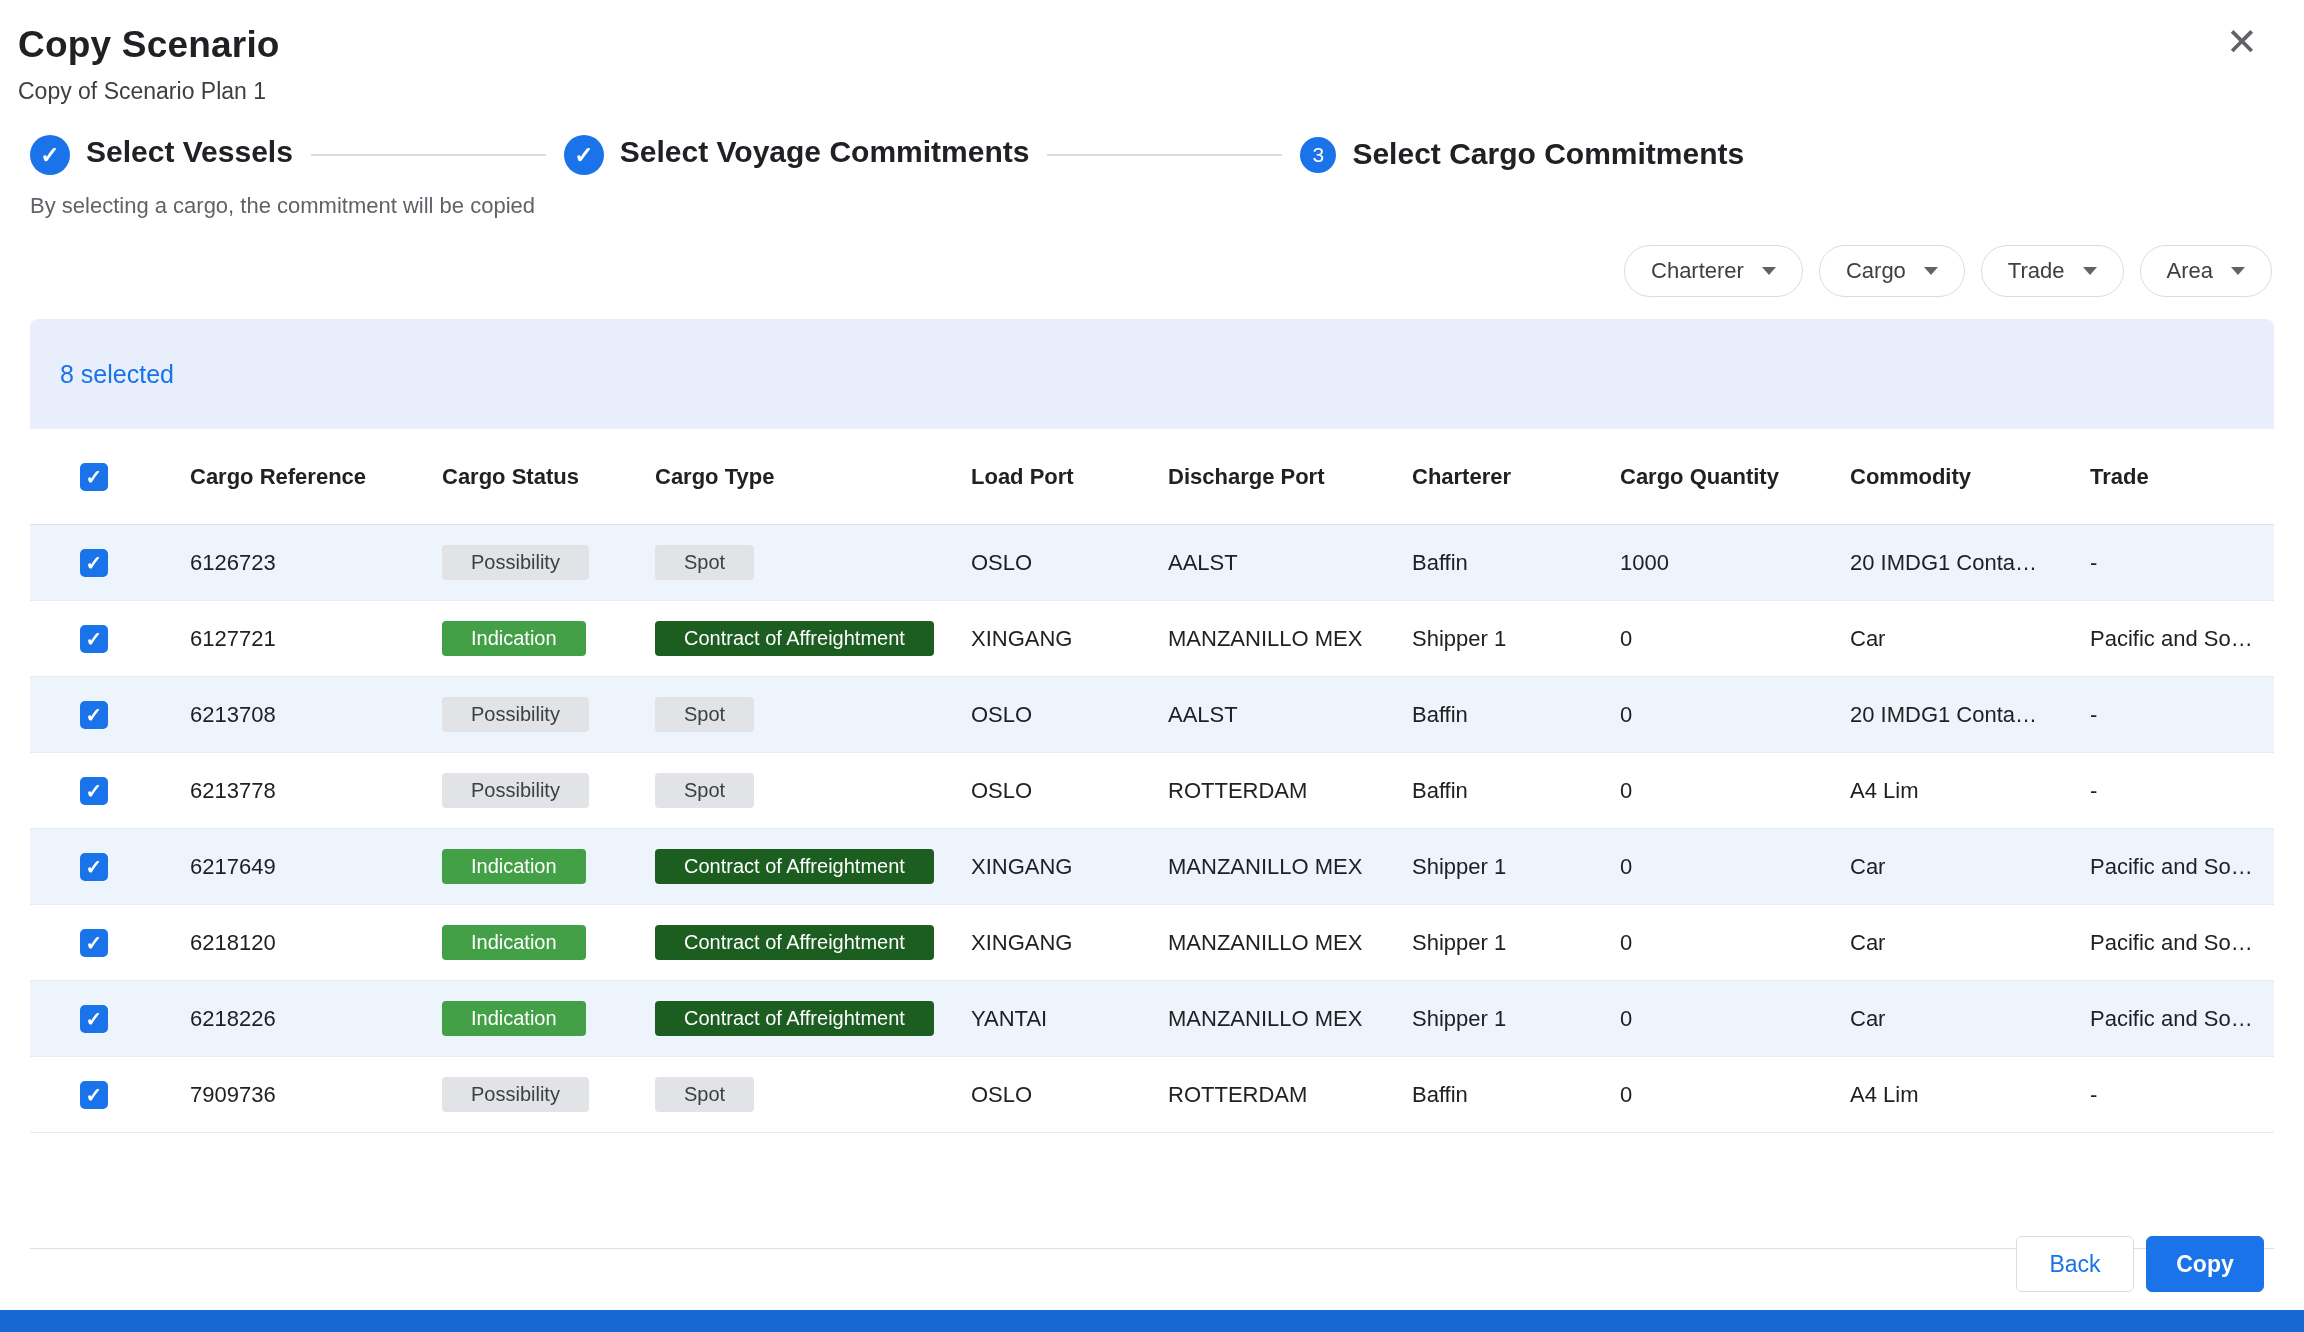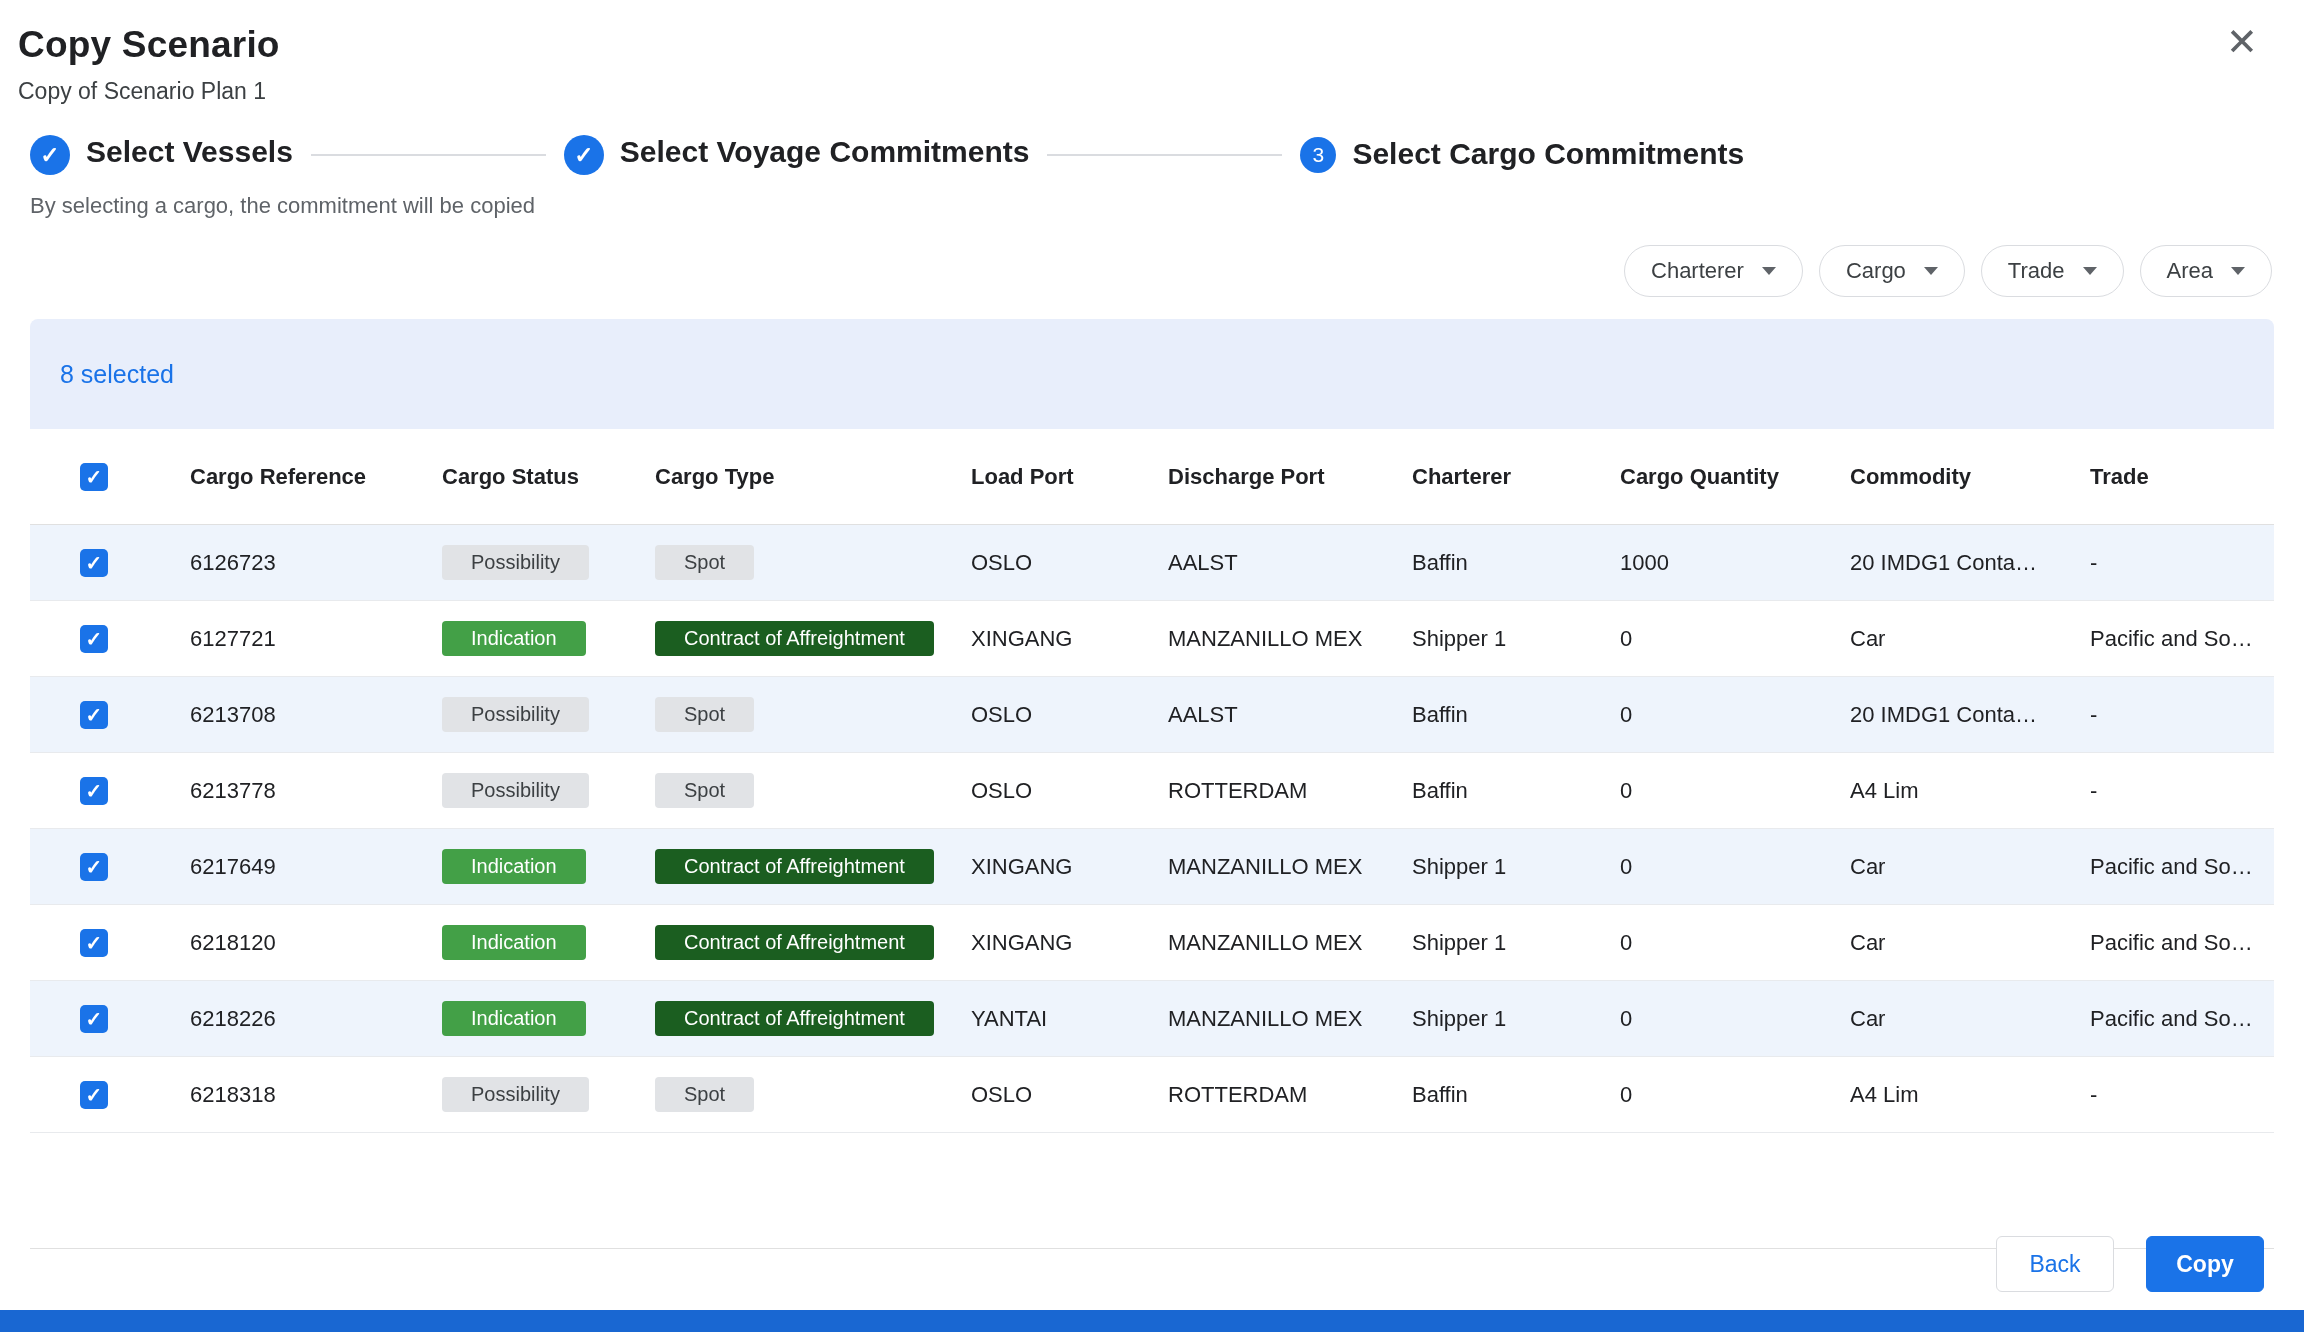--- a/index.html
+++ b/index.html
@@ -81,21 +81,21 @@
   .checkbox::after{content:"✓";color:#fff;font-size:20px;font-weight:700;}
 
   .badge{
     display:inline-block;padding:6px 29px;border-radius:4px;font-size:20px;white-space:nowrap;
   }
   .badge-gray{background:var(--badge-gray-bg);color:var(--badge-gray-text);}
   .badge-green{background:var(--badge-green-bg);color:#fff;}
   .badge-darkgreen{background:var(--badge-darkgreen-bg);color:#fff;}
 
   
-  .footer-actions{position:absolute;right:40px;bottom:40px;display:flex;gap:32px;}
+  .footer-actions{position:absolute;right:40px;bottom:40px;display:flex;gap:12px;}
   .btn{height:56px;min-width:118px;border-radius:6px;font-size:23px;font-weight:500;
        display:flex;align-items:center;justify-content:center;cursor:pointer;padding:0 28px;}
   .btn-back{background:#fff;border:1px solid var(--border-gray);color:var(--accent);}
   .btn-copy{background:var(--accent);border:1px solid var(--accent);color:#fff;font-weight:bold;}
   .bottom-strip{position:absolute;left:0;bottom:0;width:100%;height:22px;background:var(--accent-dark);}
 </style>
 </head>
 <body>
 
 <div class="modal-header">
@@ -251,21 +251,21 @@
     <div class="cell">YANTAI</div>
     <div class="cell">MANZANILLO MEX</div>
     <div class="cell">Shipper 1</div>
     <div class="cell">0</div>
     <div class="cell">Car</div>
     <div class="cell">Pacific and So…</div>
   </div>
 
   <div class="grid-row trow">
     <div class="cell cb-cell"><span class="checkbox"></span></div>
-    <div class="cell">6218318</div>
+    <div class="cell">7909736</div>
     <div class="cell"><span class="badge badge-gray">Possibility</span></div>
     <div class="cell"><span class="badge badge-gray">Spot</span></div>
     <div class="cell">OSLO</div>
     <div class="cell">ROTTERDAM</div>
     <div class="cell">Baffin</div>
     <div class="cell">0</div>
     <div class="cell">A4 Lim</div>
     <div class="cell">-</div>
   </div>
 </div>

